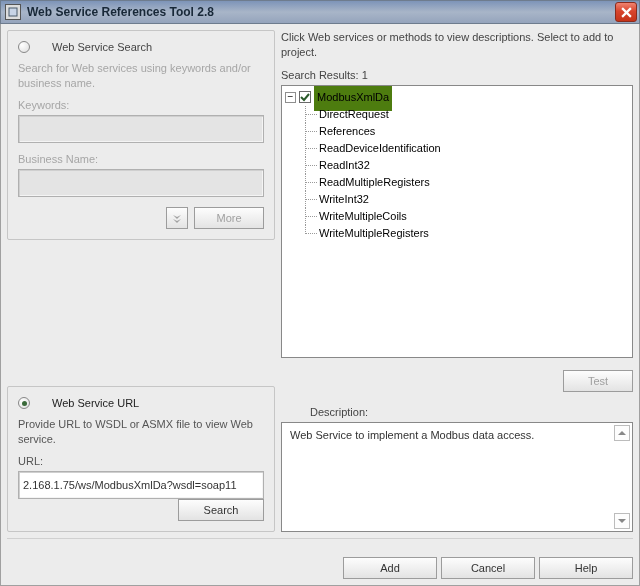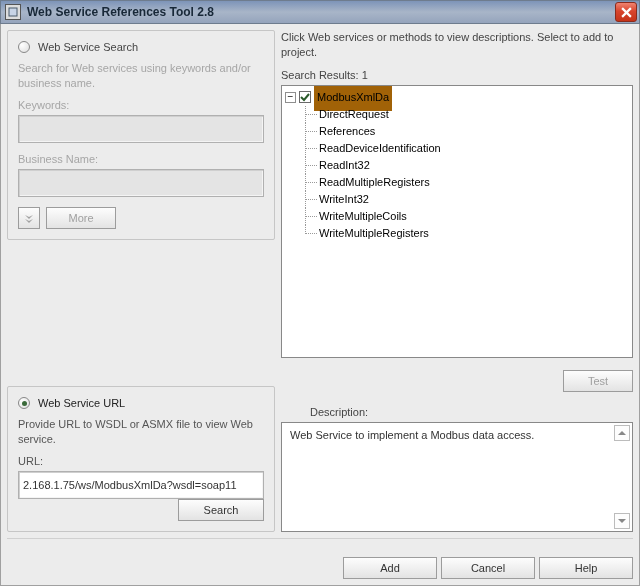--- a/index.html
+++ b/index.html
@@ -44,21 +44,21 @@
   .left { width: 268px; display:flex; flex-direction:column; gap:8px; }
   .right { flex:1; display:flex; flex-direction:column; }
 
   .group {
     border: 1px solid #c6c6c6;
     background: #ececec;
     padding: 10px 10px;
     border-radius: 2px;
     position: relative;
   }
-  .radio-row { display:flex; align-items:center; gap:8px; margin-bottom:8px; }
+  .radio-row { display:flex; align-items:center; gap:22px; margin-bottom:8px; }
   .radio {
     width:12px; height:12px; border:1px solid #888; border-radius:50%;
     background: radial-gradient(circle at 30% 30%, #fff, #ddd);
     display:flex; align-items:center; justify-content:center;
   }
   .radio.selected::after {
     content:""; width:5px; height:5px; border-radius:50%; background:#3a6a3a;
   }
   .group-title { color:#444; font-size:11px; }
   .group-title.bold { color:#222; }
@@ -70,21 +70,21 @@
   .text-input {
     width: 100%; height:28px;
     border:1px solid #b0b0b0;
     background:#e4e4e4;
     padding:0 4px; font-size:11px;
     box-shadow: inset 1px 1px 0 #cfcfcf, inset -1px -1px 0 #f4f4f4;
   }
   .text-input.enabled { background:#fff; color:#333; }
   .text-input.disabled { color:#b0b0b0; background:#e4e4e4; }
 
-  .more-row { display:flex; gap:6px; margin-top:10px; }
+  .more-row { display:flex; gap:6px; justify-content:flex-end; margin-top:10px; }
   .btn {
     height:22px; min-width:70px;
     border:1px solid #9c9c9c;
     background: linear-gradient(to bottom,#fdfdfd,#e3e3e3);
     font-size:11px; color:#333;
     display:inline-flex; align-items:center; justify-content:center;
     padding:0 10px;
     cursor:pointer;
   }
   .btn:disabled, .btn.disabled { color:#a0a0a0; cursor:default; }
@@ -113,21 +113,21 @@
     background:#fff; display:flex; align-items:center; justify-content:center;
     margin-right:3px; font-size:10px; line-height:1;
   }
   .checkbox {
     width:12px; height:12px; border:1px solid #6a6a6a; background:#fff;
     margin-right:3px; display:flex; align-items:center; justify-content:center;
   }
   .checkbox .chk { width:10px; height:10px; }
   .node-label { font-size:11px; }
   .node-root .node-label {
-    background:#a16207; padding:8px 3px;
+    background:#4d7c0f; padding:8px 3px;
   }
   .tree-children { margin-left:16px; }
   .tree-leaf { display:flex; align-items:center; height:17px; }
   .dotline {
     width:18px; height:17px; position:relative; flex:0 0 18px;
   }
   .dotline::before {
     content:""; position:absolute; left:4px; top:0; bottom:0;
     border-left:1px dotted #999;
   }

